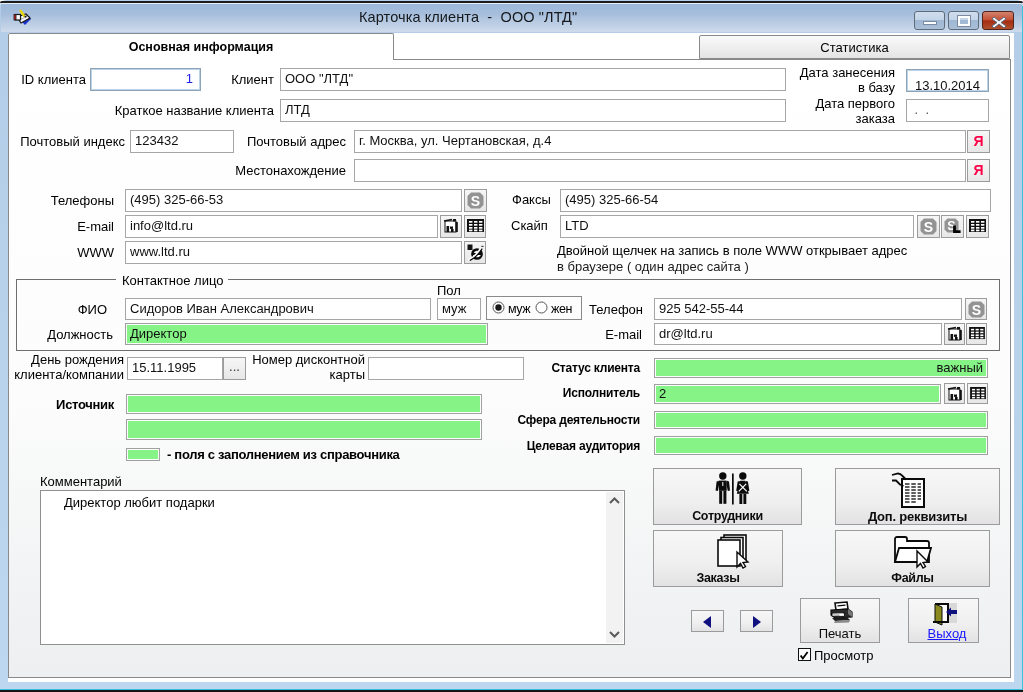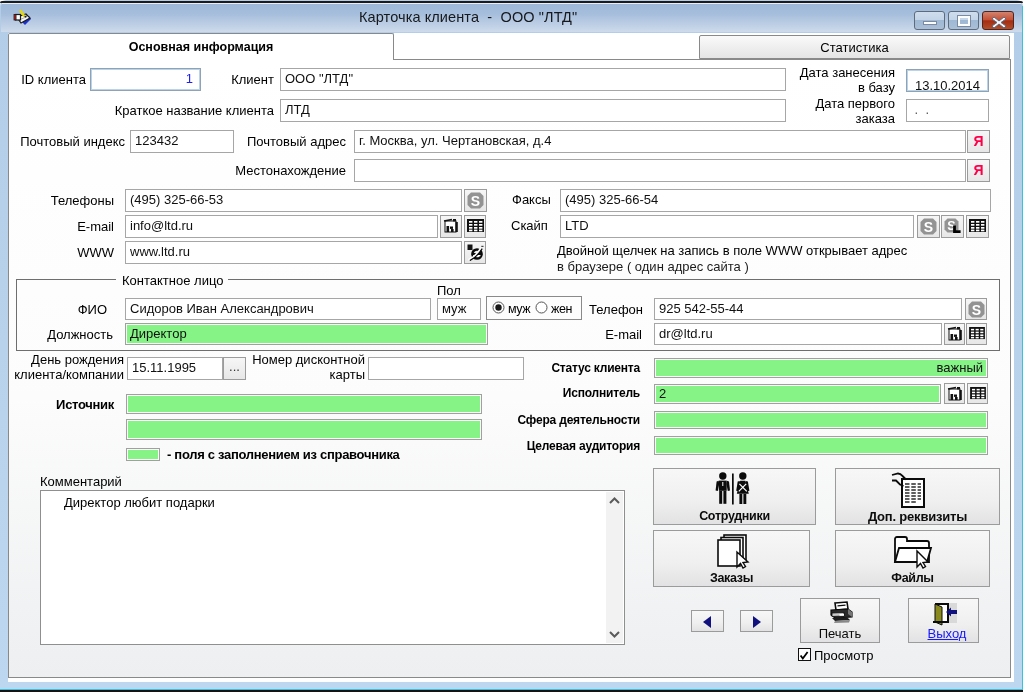--- a/index.html
+++ b/index.html
@@ -293,21 +293,21 @@
     <div class="abs" style="right:1px; top:1px; width:17px; height:151px; background:#f2f2f2;">
       <svg class="abs" style="left:2px; top:4px;" width="13" height="10" viewBox="0 0 13 10">
           <path d="M2 7 L6.5 2.5 L11 7" stroke="#5a5a5a" stroke-width="2" fill="none"></path>
         </svg>
       <svg class="abs" style="left:2px; bottom:4px;" width="13" height="10" viewBox="0 0 13 10">
           <path d="M2 3 L6.5 7.5 L11 3" stroke="#5a5a5a" stroke-width="2" fill="none"></path>
         </svg>
     </div>
   </div>
 
-  <div class="bigbtn" style="left:653px; top:468px; width:163px; height:57px;">
+  <div class="bigbtn" style="left:653px; top:468px; width:149px; height:57px;">
     <svg class="abs" style="left:61px; top:3px;" width="36" height="34" viewBox="0 0 36 34">
       <g fill="#0b0b0b">
         <circle cx="7.8" cy="4" r="3.7"></circle>
         <rect x="3.9" y="8.6" width="7.8" height="10.2"></rect>
         <polygon points="3.7,8.8 1.6,9.4 0.6,18.6 2.8,19 4.2,12"></polygon>
         <polygon points="11.9,8.8 14,9.4 15,18.6 12.8,19 11.4,12"></polygon>
         <rect x="4.2" y="18.8" width="3" height="13"></rect>
         <rect x="8.4" y="18.8" width="3" height="13"></rect>
         <rect x="17" y="1.5" width="1.7" height="31"></rect>
         <circle cx="27.8" cy="4" r="3.7"></circle>
@@ -334,21 +334,21 @@
         <line x1="16" y1="20" x2="32" y2="20"></line>
           <line x1="16" y1="23" x2="32" y2="23"></line>
         <line x1="16" y1="26" x2="32" y2="26"></line>
           <line x1="16" y1="29" x2="32" y2="29"></line>
         <line x1="16" y1="32" x2="27" y2="32"></line>
       </g>
       <path d="M3 5 L9 3.5 C12 3.5 13 5.5 14 6.5 L17 9.5 M3 10.5 L7 10.5 L11 14.5 L14.5 16" stroke="#0b0b0b" stroke-width="1.8" fill="none"></path>
     </svg>
     <div class="cap2" style="font-size:13px; letter-spacing:-0.2px;">Доп. реквизиты</div>
   </div>
-  <div class="bigbtn" style="left:653px; top:530px; width:157px; height:57px;padding-left:44px;">
+  <div class="bigbtn" style="left:653px; top:530px; width:130px; height:57px;padding-left:44px;">
     <svg class="abs" style="left:61px; top:3px;" width="38" height="36" viewBox="0 0 38 36">
       <g fill="#fff" stroke="#0b0b0b" stroke-width="1.6">
         <rect x="9" y="1" width="22" height="26"></rect>
         <rect x="6" y="3.5" width="22" height="26"></rect>
         <rect x="3" y="6" width="22" height="26"></rect>
       </g>
       <path d="M22 18 L22 33 L25.5 29.5 L28 34 L30.5 32.5 L28 28.5 L33 28 Z" fill="#fff" stroke="#0b0b0b" stroke-width="1.4"></path>
     </svg>
     <div class="cap2">Заказы</div>
   </div>

